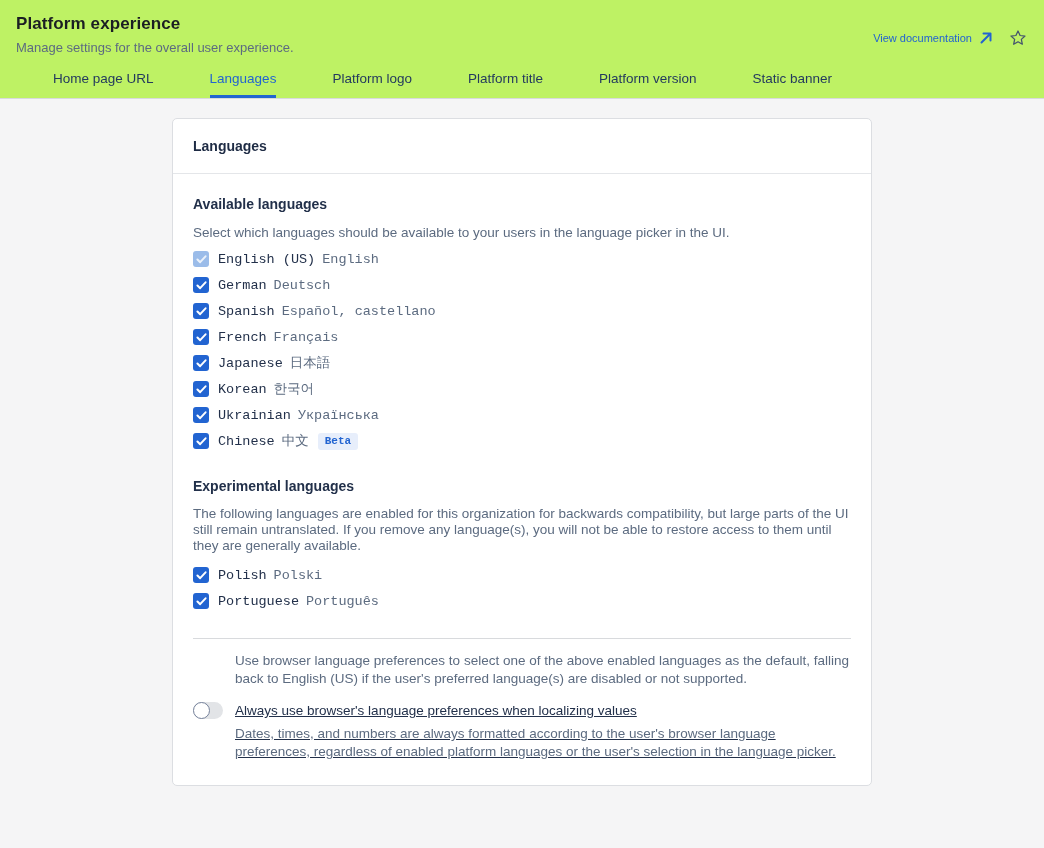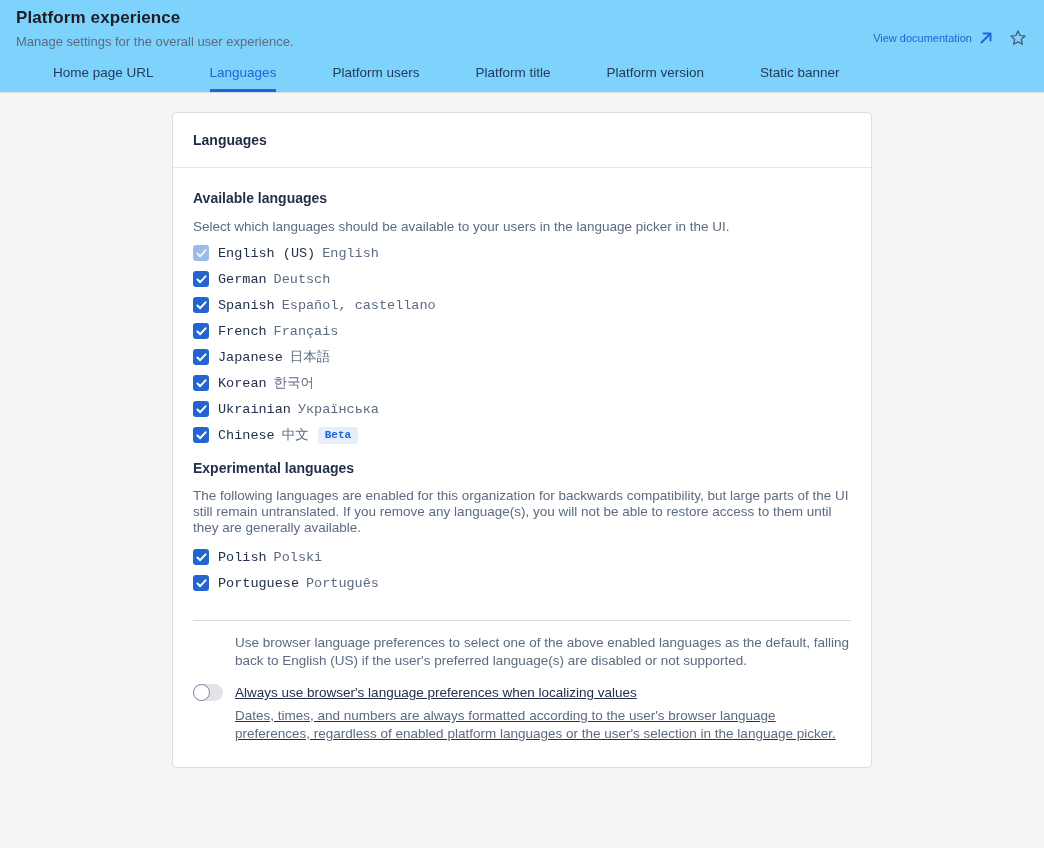--- a/index.html
+++ b/index.html
@@ -5,22 +5,22 @@
   * { box-sizing: border-box; margin: 0; padding: 0; }
   html, body { width: 1044px; height: 848px; overflow: hidden; }
   body {
     font-family: "Liberation Sans", sans-serif;
     background: #f5f5f6;
     color: #22304a;
   }
 
   
   .top {
-    background: #7dd3fc;
-    padding: 8px 16px 0 16px;
+    background: #bef264;
+    padding: 14px 16px 0 16px;
     border-bottom: 1px solid #d8dade;
     position: relative;
   }
   .page-title {
     font-size: 17px;
     font-weight: bold;
     color: #1b1e23;
     letter-spacing: .1px;
   }
   .page-subtitle {
@@ -94,21 +94,21 @@
     color: #22304a;
     margin-bottom: 12px;
   }
   .section-desc {
     font-size: 13.5px;
     color: #5c6b80;
     line-height: 18px;
     max-width: 660px;
     margin-bottom: 4px;
   }
-  .exp-heading { margin-top: 12px; }
+  .exp-heading { margin-top: 24px; }
   .exp-desc { margin-bottom: 8px; line-height: 16px; }
 
   
   .lang-list { display: block; }
   .lang-row {
     display: flex;
     align-items: center;
     height: 26px;
     gap: 9px;
   }
@@ -195,21 +195,21 @@
         <path d="M12 3.6l2.5 5.4 5.9.65-4.4 4 1.2 5.85L12 16.55l-5.2 2.95 1.2-5.85-4.4-4 5.9-.65z" fill="none" stroke="#44546e" stroke-width="1.5" stroke-linejoin="round"></path>
       </svg>
     </span>
   </div>
 
   <div class="tabs">
   <div class="tab">Home page URL</div>
 
   <div class="tab active">Languages</div>
 
-  <div class="tab">Platform users</div>
+  <div class="tab">Platform logo</div>
 
   <div class="tab">Platform title</div>
 
   <div class="tab">Platform version</div>
 
   <div class="tab">Static banner</div>
 </div>
 </div>
 
 <div class="page">

